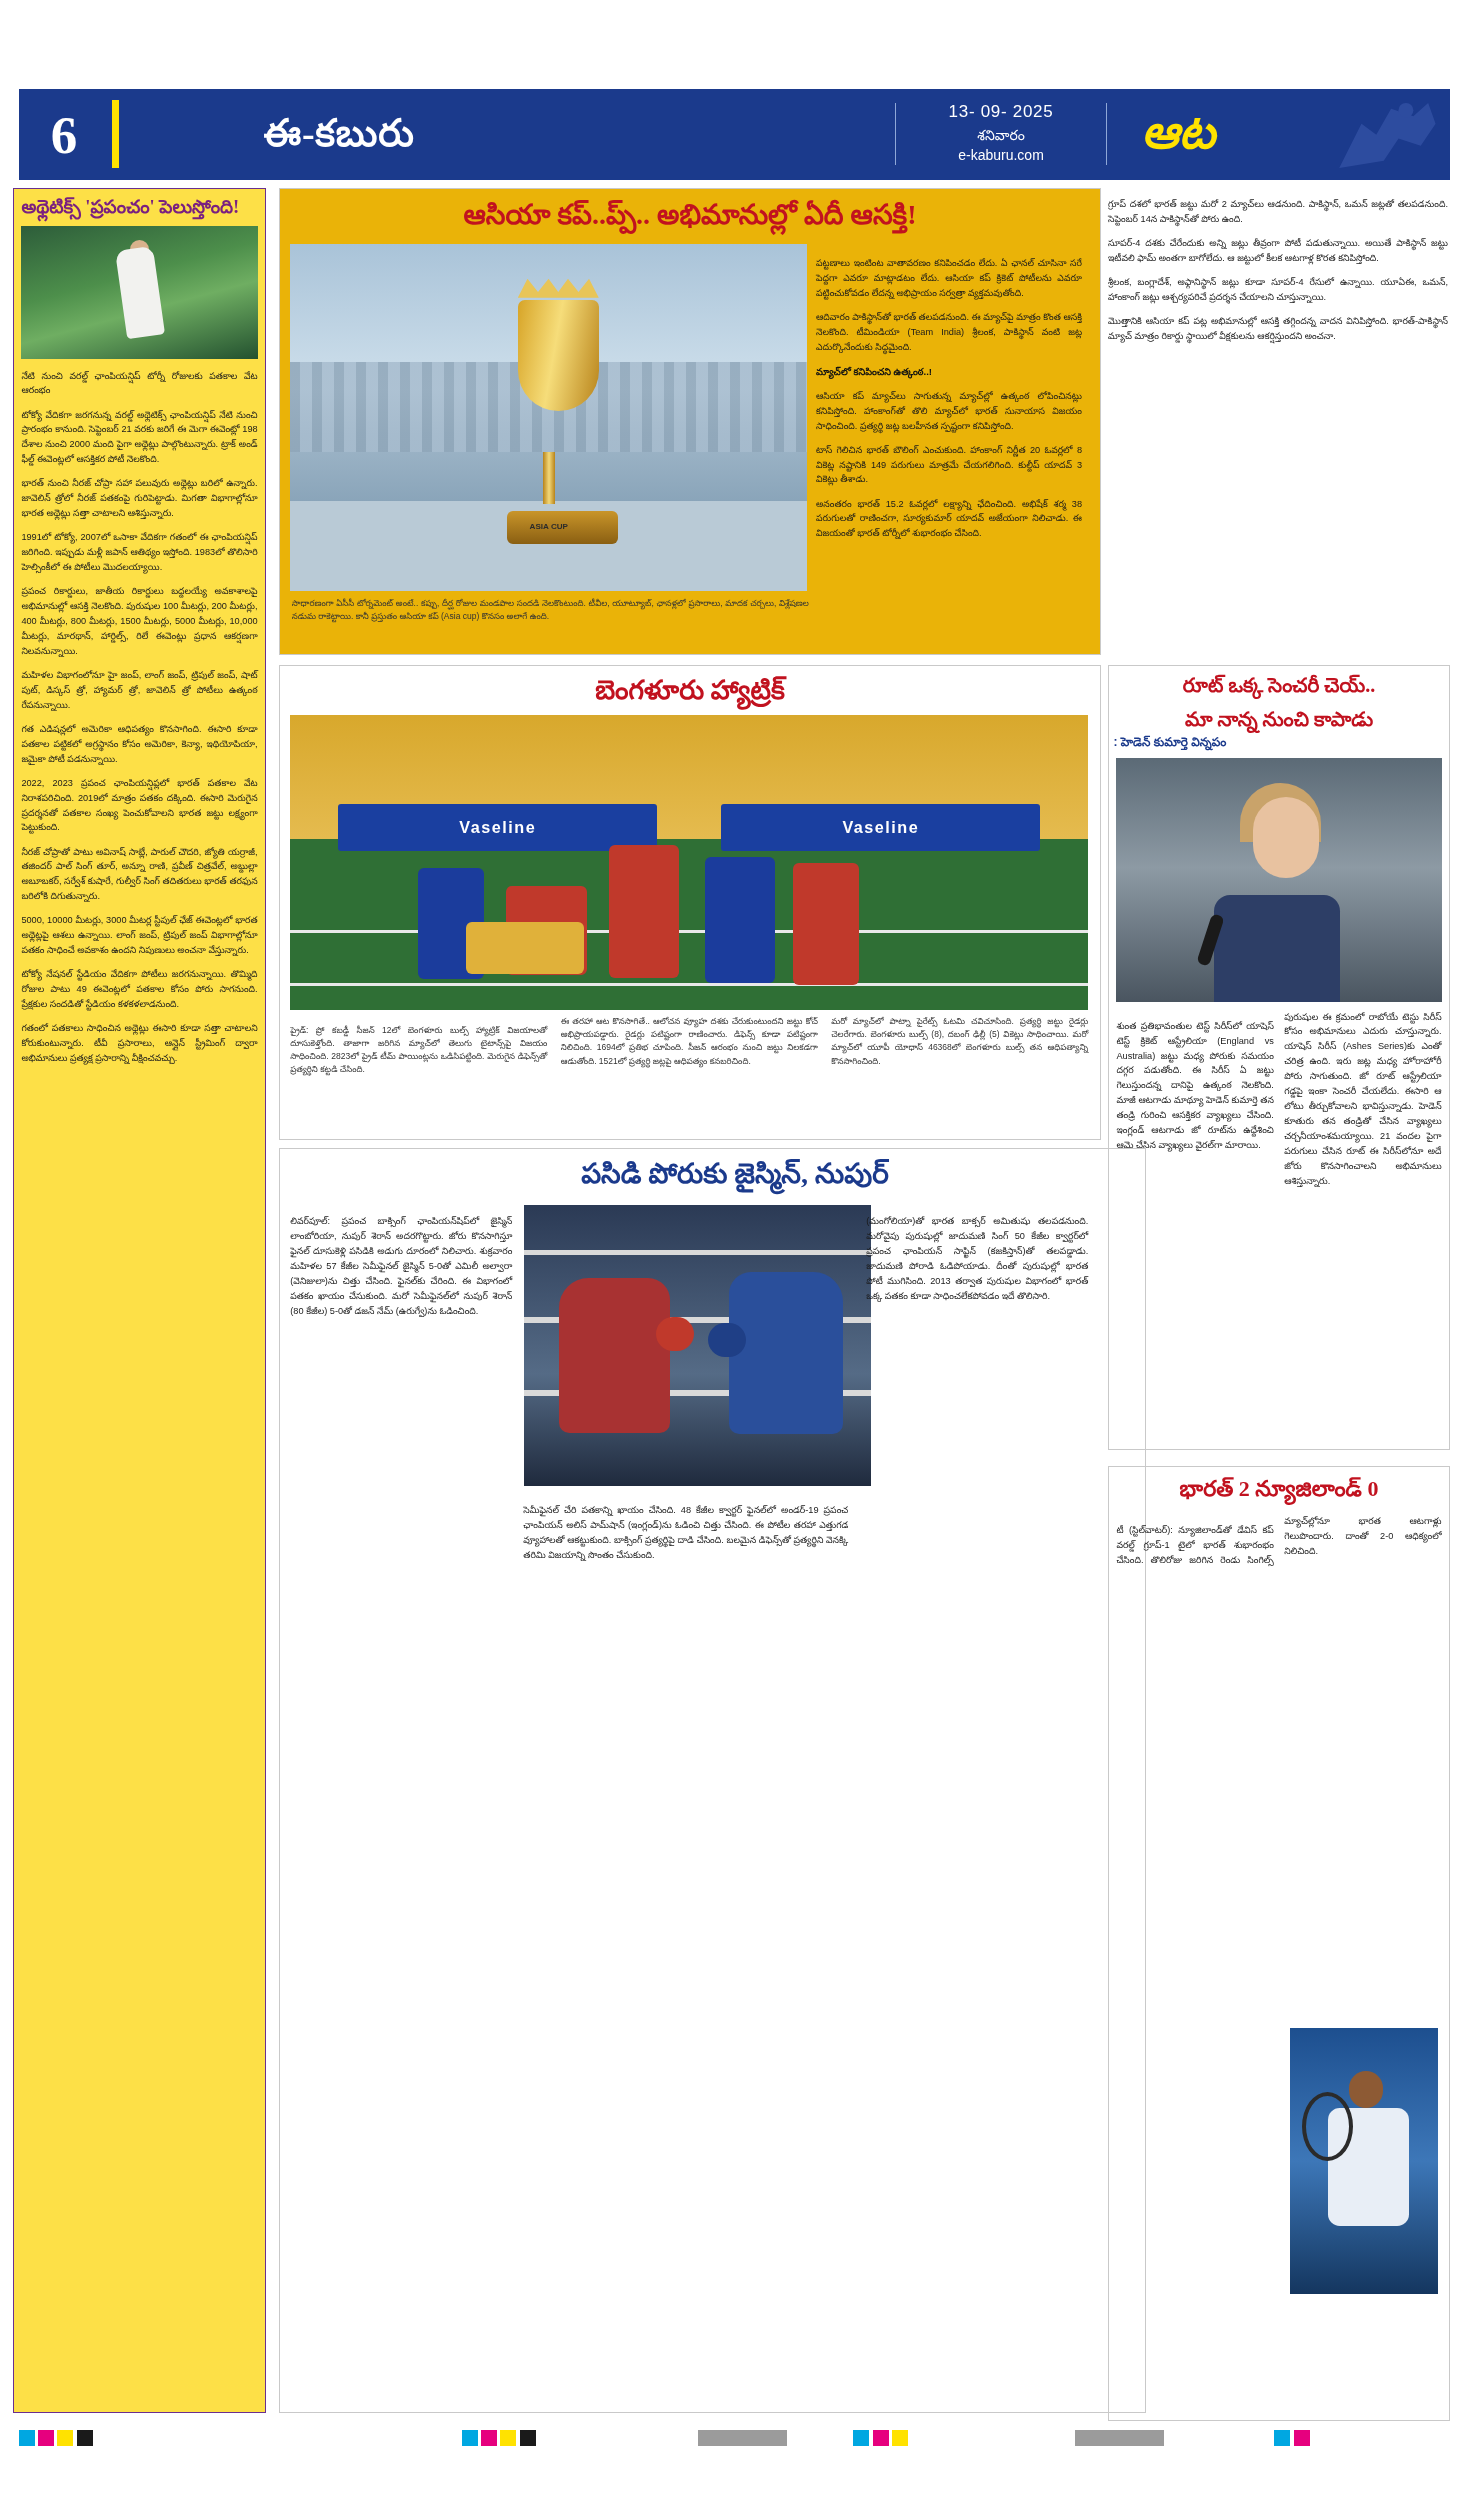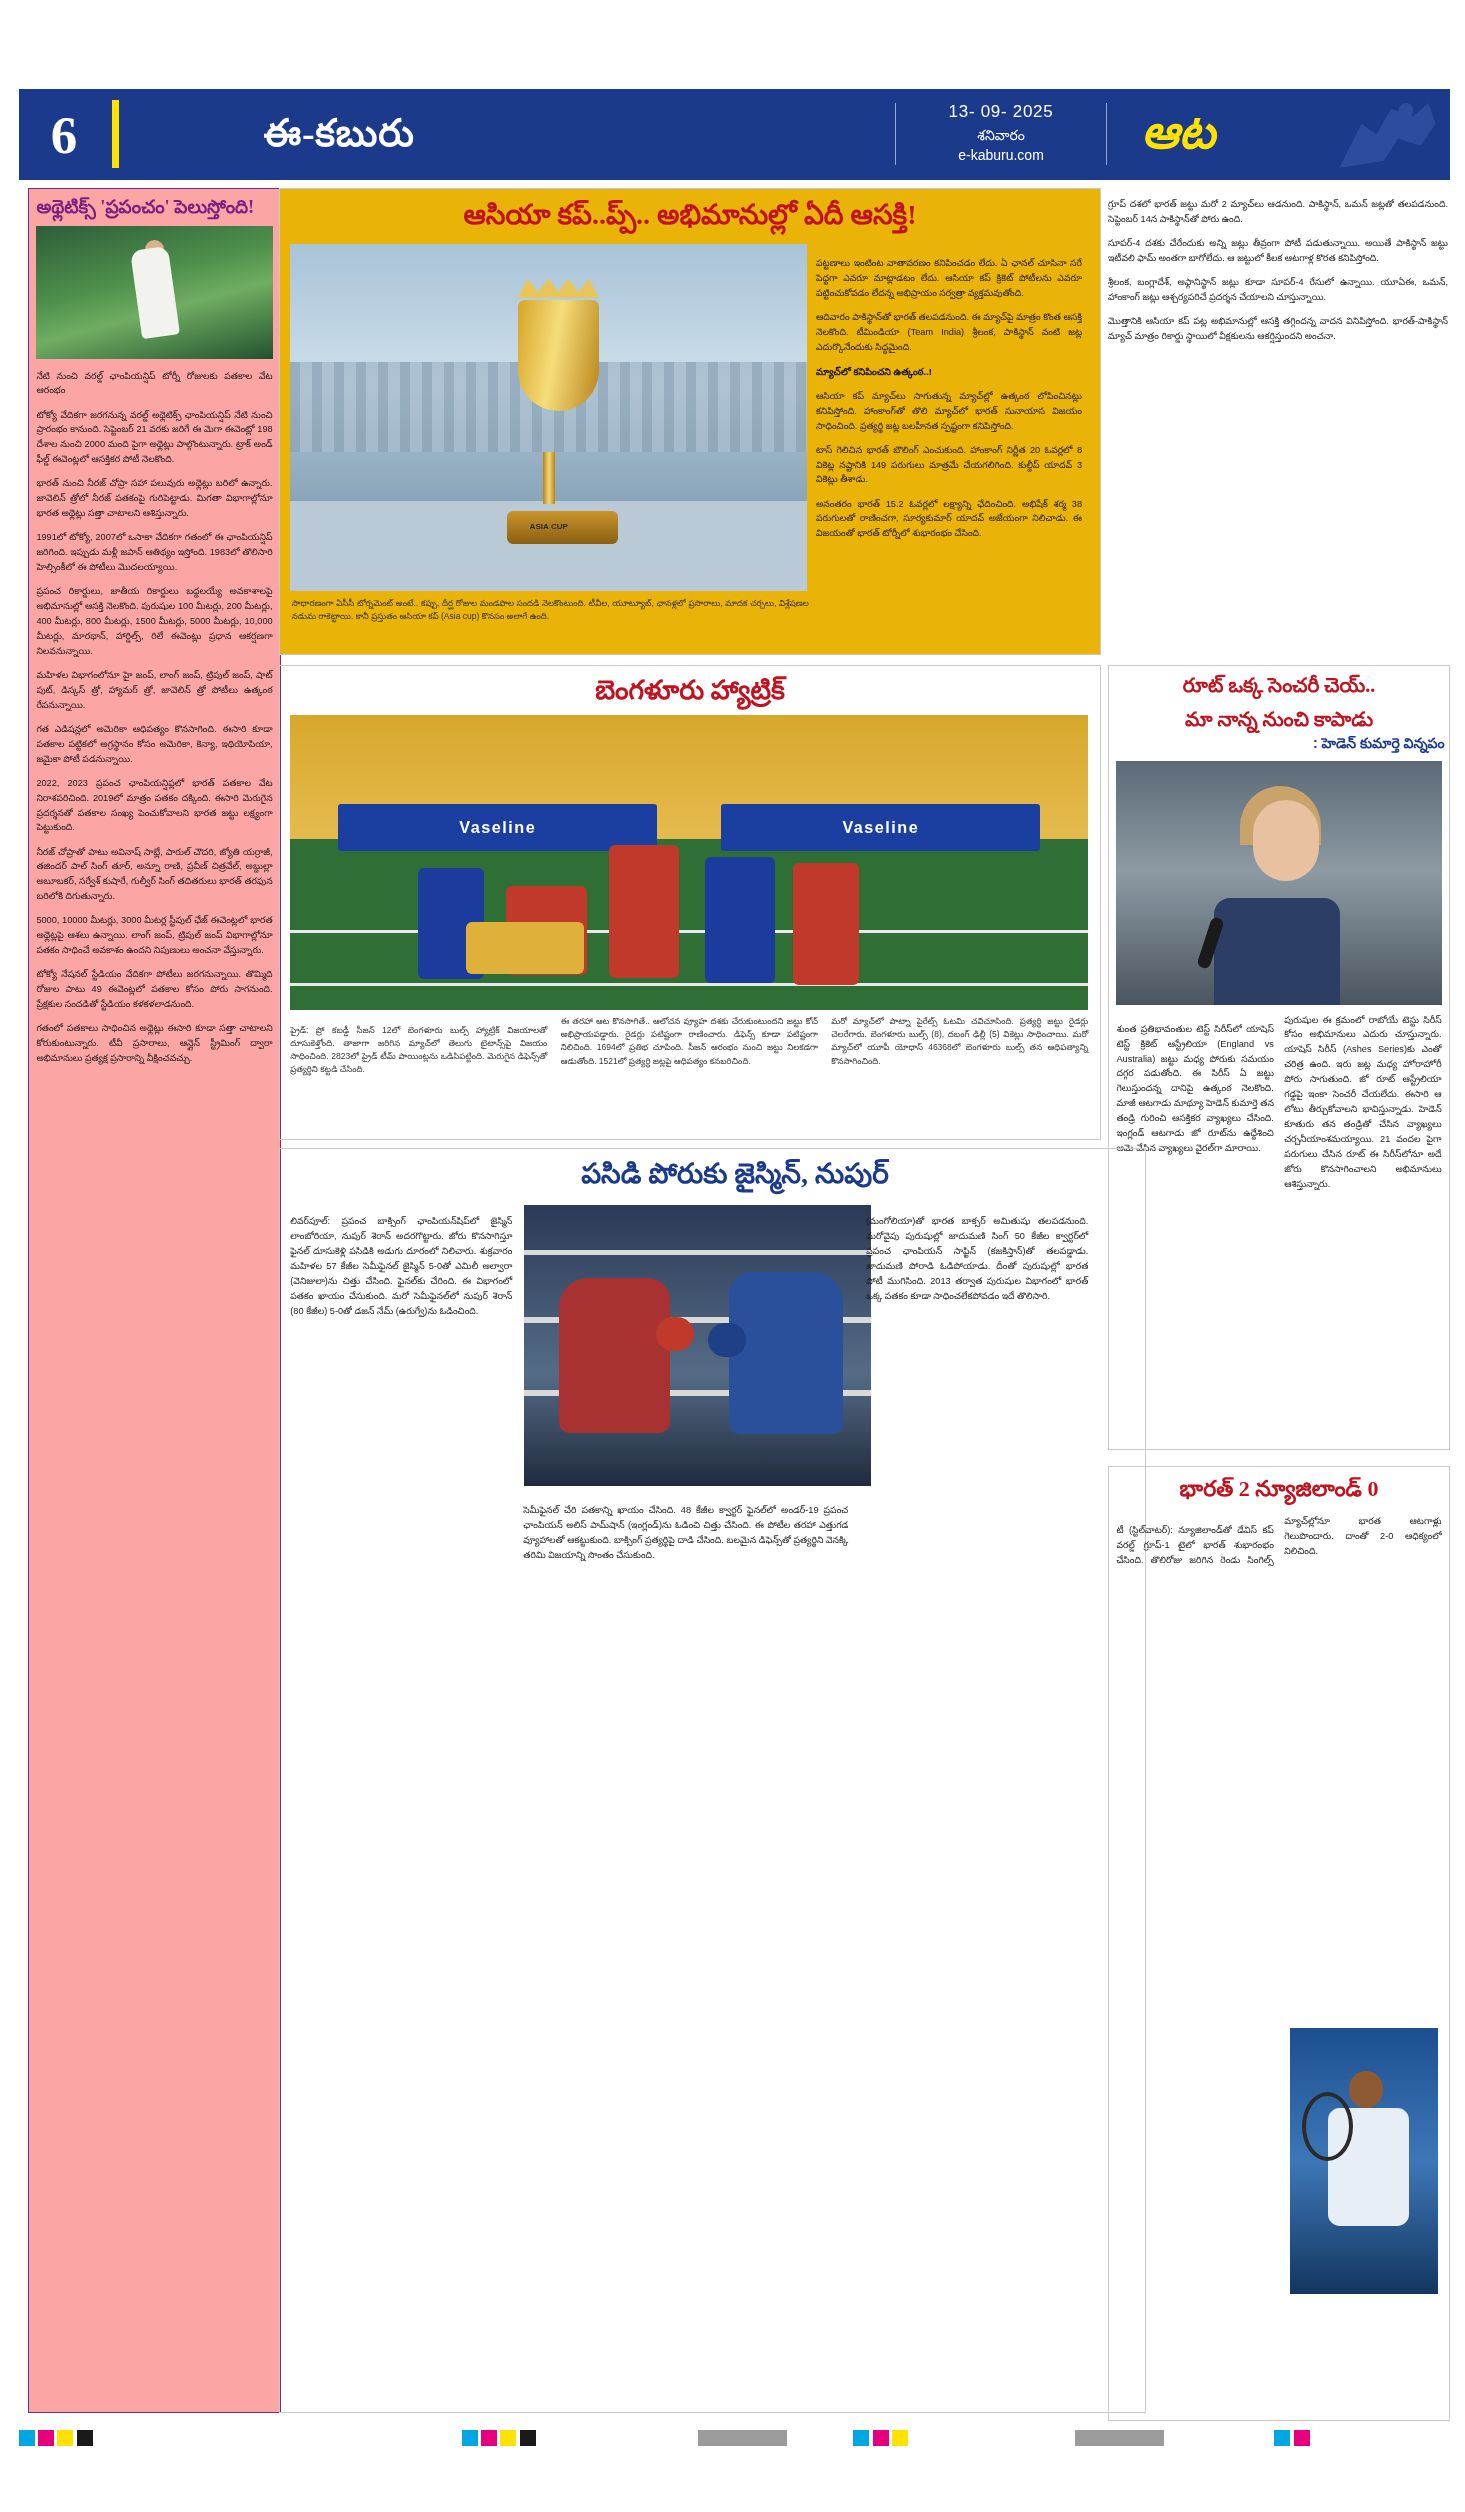--- a/index.html
+++ b/index.html
@@ -18,21 +18,21 @@
   .date-block .d3{font-size:14px;}
   .date-sep-l{position:absolute;left:875px;top:13.3px;width:1.5px;height:62px;background:#8fa7d8;}
   .date-sep-r{position:absolute;left:1086px;top:13.3px;width:1.5px;height:62px;background:#8fa7d8;}
   .sport-word{position:absolute;left:1122px;top:14.8px;color:#ffe200;font-size:47px;font-weight:bold;font-family:"Liberation Serif",serif;font-style:italic;}
   .athlete-silhouette{position:absolute;right:5.9px;top:4.4px;width:126px;height:80px;opacity:.55;}
 
   
   .col-text{font-family:"Liberation Sans",sans-serif;font-size:9.2px;line-height:1.62;color:#1a1a1a;text-align:justify;}
 
   
-  .sidebar{position:absolute;left:28px;top:188px;width:251px;height:2223px;border:1.5px solid #6a2f8f;background:#fca5a5;}
+  .sidebar{position:absolute;left:13px;top:188px;width:251px;height:2223px;border:1.5px solid #6a2f8f;background:#fde047;}
   .sidebar-head{color:#7a2080;font-size:18.5px;font-weight:bold;line-height:1.22;padding:7.4px 5.9px 4.4px 7.4px;font-family:"Liberation Serif",serif;}
   .sidebar-photo{margin:3px 7.4px 4.4px 7.4px;height:133px;background:linear-gradient(165deg,#2d5d3a 0%,#4d8f4b 40%,#6fae62 60%,#23512f 100%);position:relative;overflow:hidden;}
   .sidebar-photo .figure{position:absolute;left:42%;top:16%;width:38px;height:89px;background:#f2f2ef;border-radius:11.8px 11.8px 4.4px 4.4px;transform:rotate(-8deg);}
   .sidebar-photo .head{position:absolute;left:46%;top:10%;width:19px;height:19px;border-radius:50%;background:#d9b28c;}
   .sidebar-body{padding:0 7.4px 7.4px 7.4px;}
 
   
   .lead-box{position:absolute;left:279px;top:188px;width:820px;height:465px;border:1.5px solid #c9c9c9;background:#eab308;}
   .lead-title{color:#c1121f;font-size:28px;font-weight:bold;text-align:center;padding:10.3px 0 4.4px 0;font-family:"Liberation Serif",serif;}
   .trophy-photo{position:absolute;left:10.3px;top:55px;width:517px;height:347px;background:linear-gradient(180deg,#a9c3d8 0%,#cfe0ec 42%,#9fb6c8 55%,#6d8da6 100%);overflow:hidden;}
@@ -58,21 +58,21 @@
   .mat-line{position:absolute;left:0;width:100%;height:3px;background:#e9e9e9;}
   .board{position:absolute;left:6%;top:30%;width:40%;height:16%;background:#1a3fa0;border-radius:3px;}
   .board2{position:absolute;left:54%;top:30%;width:40%;height:16%;background:#1a3fa0;border-radius:3px;}
   .vaseline{position:absolute;left:50%;top:50%;transform:translate(-50%,-50%);color:#fff;font-weight:bold;font-size:16.2px;letter-spacing:1.5px;}
   .player{position:absolute;border-radius:5.9px;}
   .kab-caption{position:absolute;left:10.3px;top:349px;width:798px;font-size:8.5px;line-height:1.55;color:#333;text-align:justify;column-count:3;column-gap:13.3px;}
 
   
   .root-box{position:absolute;left:1108px;top:665px;width:340px;height:783px;border:1.5px solid #c9c9c9;}
   .root-title{color:#c1121f;font-size:20px;font-weight:bold;text-align:center;line-height:1.25;padding:7.4px 4.4px 1.5px;font-family:"Liberation Serif",serif;}
-  .root-sub{color:#1b3a8c;font-size:14px;font-weight:bold;text-align:right;padding:1.5px 4.4px 5.9px;}
+  .root-sub{color:#1b3a8c;font-size:12px;font-weight:bold;text-align:left;padding:1.5px 4.4px 5.9px;}
   .root-photo{margin:0 7.4px;height:244px;background:linear-gradient(180deg,#5b6a76 0%,#8d9aa4 45%,#4a5560 100%);position:relative;overflow:hidden;}
   .r-face{position:absolute;left:42%;top:16%;width:66px;height:81px;border-radius:34px;background:#e8c2a0;}
   .r-hair{position:absolute;left:38%;top:10%;width:81px;height:59px;border-radius:41px 41px 0 0;background:#c9a36a;}
   .r-body{position:absolute;left:30%;top:56%;width:126px;height:111px;background:#2d3e66;border-radius:16.2px 16.2px 0 0;}
   .r-mic{position:absolute;left:27%;top:64%;width:13.3px;height:52px;background:#1a1a1a;border-radius:5.9px;transform:rotate(18deg);}
   .root-text{padding:7.4px 7.4px 4.4px;column-count:2;column-gap:10.3px;}
 
   
   .box-box{position:absolute;left:279px;top:1148px;width:820px;height:1263px;border:1.5px solid #c9c9c9;padding-left:45px;}
   .box-title{color:#1b3a8c;font-size:28px;font-weight:bold;text-align:center;padding:8.9px 0 7.4px;font-family:"Liberation Serif",serif;}

